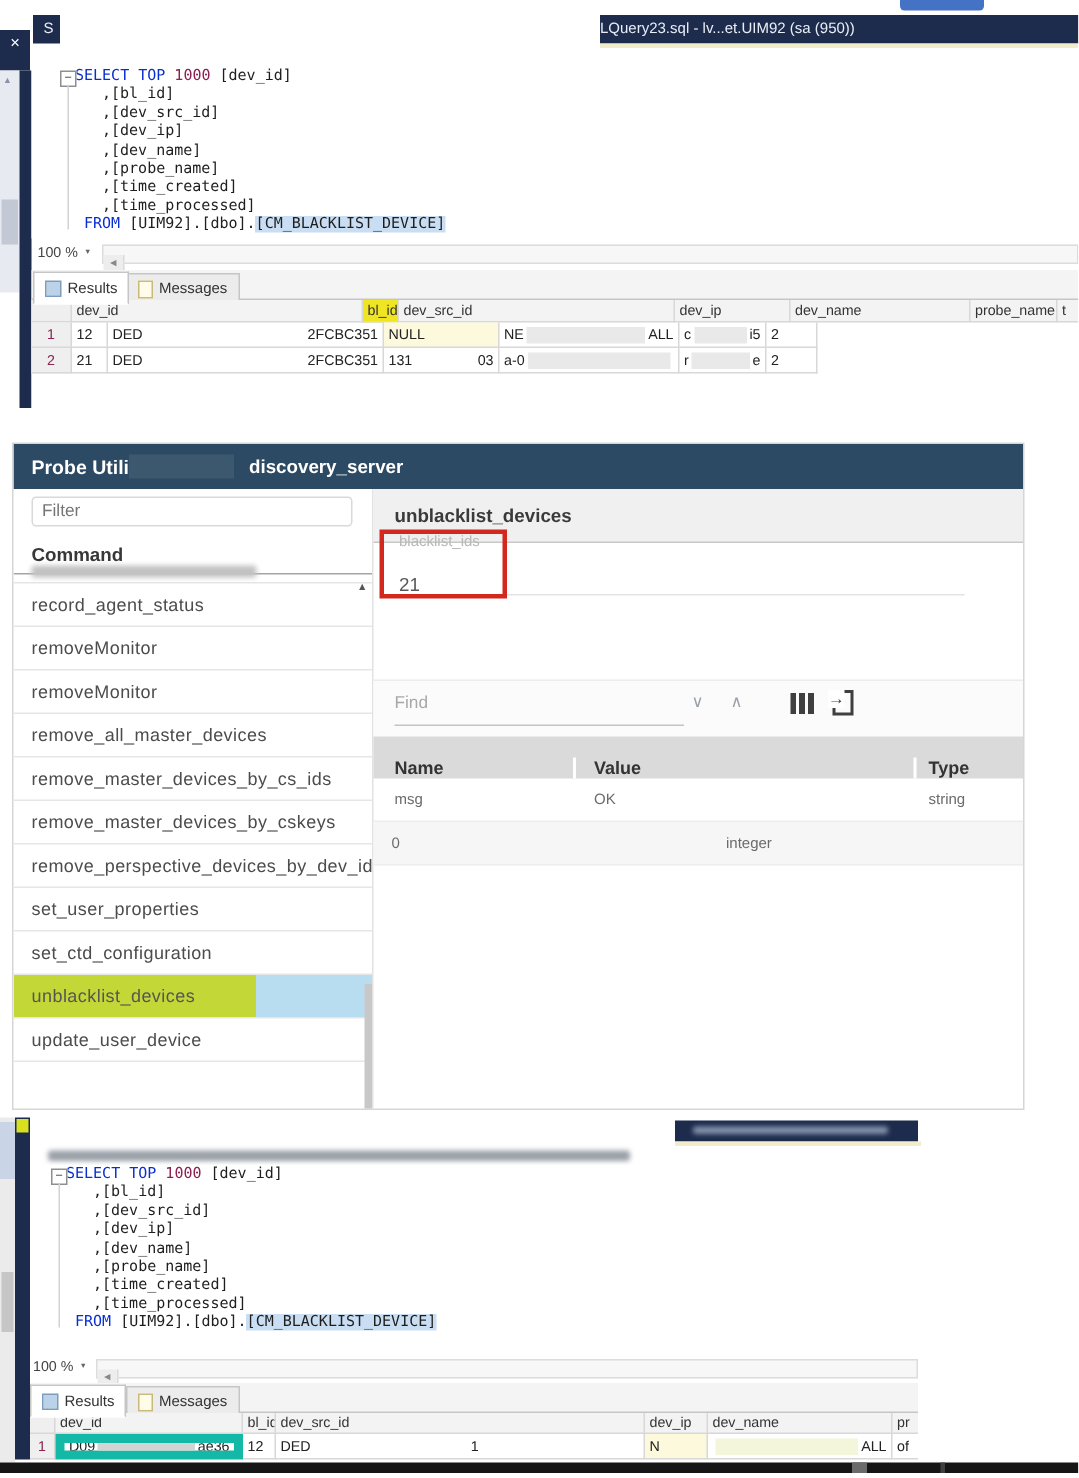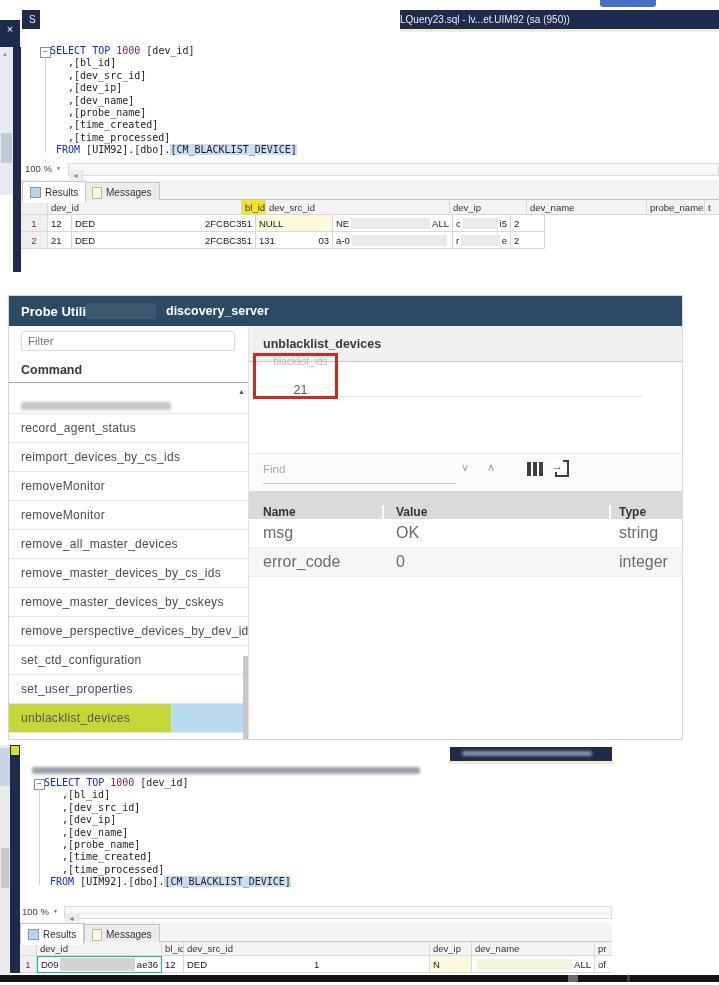--- a/index.html
+++ b/index.html
@@ -40,21 +40,21 @@
   .rd{flex:1 1 24px;height:11px;margin:0 2px;}
   .rd-dkblue{background:#a8c8e8;flex-basis:84px;}
   .rd-ltblue{background:#c7daec;}
   .rd-none{background:transparent;}
   .rd-gray{background:#e9e9e9;}
   .rd-gray2{background:#d4d4d4;height:13px;}
   .rd-pale{background:#f4f6dc;}
   .bg-sel{background:#b9d9f4;}
   .bg-null{background:#fcf9dc;}
   .hdr-yellow{background:#f0e522;}
-  .cell-sel-gray{border:1px solid #14b8a6;}
+  .cell-sel-gray{border:6px solid #14b8a6;}
   .grid-top .c0{width:27px}.grid-top .c1{width:194px}.grid-top .c2{width:24px}
   .grid-top .c3{width:184px}.grid-top .c4{width:77px}.grid-top .c5{width:120px}
   .grid-top .c6{width:58px}.grid-top .c7{width:34px}
   .grid-bot .c0{width:17px}.grid-bot .c1{width:125px}.grid-bot .c2{width:22px}
   .grid-bot .c3{width:246px}.grid-bot .c4{width:42px}.grid-bot .c5{width:123px}
   .grid-bot .c6{width:30px}
 
   
   .probe{border:1px solid #d6d6d6;background:#fff;}
   .probe-title{background:#2c4a63;color:#fff;font-size:13px;font-weight:bold;}
@@ -65,21 +65,21 @@
   .cmd-blur{width:150px;height:8px;background:#c2c2c2;filter:blur(1.6px);border-radius:2px;}
   .rt-row{display:flex;height:28px;}
   .rt-head{background:#dadada;font-weight:bold;color:#333;align-items:flex-end;}
   .rt-row:not(.rt-head){color:#6b6b6b;border-bottom:1px solid #ededed;font-size:11.5px;}
   .rt-row.alt{background:#f6f6f6;}
   .rt-cell{display:flex;align-items:center;box-sizing:border-box;font-size:12px;}
   .rt-head .rt-cell{border-right:2px solid #fff;}
   .rc0{width:135px;padding-left:14px;}
   .rc1{width:227px;padding-left:12px;}
   .rc2{width:73px;padding-left:8px;}
-  .rt-row:not(.rt-head) .rt-cell{font-size:16px;text-align:center;}
+  .rt-row:not(.rt-head) .rt-cell{font-size:10px;text-align:center;}
   .chev{font-size:11px;color:#9aa3ab;}
   .ic-cols{display:inline-block;width:16px;height:14px;
            background:repeating-linear-gradient(90deg,#3f3f3f 0 4px,transparent 4px 6px);}
   .ic-export{position:relative;display:inline-block;width:15px;height:15px;}
   .ic-export .box{position:absolute;right:0;top:0;width:10px;height:13px;border:2px solid #3f3f3f;}
   .ic-export .arrow{position:absolute;left:-2px;top:0px;font-size:11px;font-weight:bold;color:#3f3f3f;background:#fff;}
   .blurbar{filter:blur(1.8px);background:#9aa0a8;border-radius:2px;}
 </style>
 </head>
 <body>
@@ -216,50 +216,49 @@
       <span class="abs" style="left:77px;top:7px;width:70px;height:16px;background:#3c586f;"></span>
       <span style="position:absolute;left:157px;font-size:12.5px;">discovery_server</span>
     </div>
 
     <div class="abs" style="left:0;top:30px;width:240px;height:415px;border-right:1px solid #e2e2e2;overflow:hidden;">
       <input class="abs" style="left: 12px; top: 5px; width: 214px; height: 20px; border: 1px solid rgb(217, 217, 217); border-radius: 3px; font-size: 11.5px; color: rgb(119, 119, 119); padding: 0px 6px; outline: none; font-family: &quot;Liberation Sans&quot;, sans-serif;" placeholder="Filter">
       <div class="abs" style="left:0;top:32px;width:240px;height:25px;border-bottom:1px solid #a5a5a5;
                   display:flex;align-items:center;padding-left:12px;font-weight:bold;font-size:12.5px;color:#383838;">
         <span>Command</span>
       </div>
-      <div class="abs" style="left:0;top:72px;width:240px;height:358px;overflow:hidden;">
+      <div class="abs" style="left:0;top:47px;width:240px;height:358px;overflow:hidden;">
           <div class="cmd-item redacted">
             <span class="cmd-blur"></span>
           </div>
           <div class="cmd-item">record_agent_status</div>
-          <div class="cmd-item">reimport_devices_by_cs_ids</div>
           <div class="cmd-item">removeMonitor</div>
           <div class="cmd-item">removeMonitor</div>
           <div class="cmd-item">remove_all_master_devices</div>
           <div class="cmd-item">remove_master_devices_by_cs_ids</div>
           <div class="cmd-item">remove_master_devices_by_cskeys</div>
           <div class="cmd-item">remove_perspective_devices_by_dev_ids</div>
+          <div class="cmd-item">set_user_properties</div>
           <div class="cmd-item">set_ctd_configuration</div>
-          <div class="cmd-item">set_user_properties</div>
           <div class="cmd-item selected">unblacklist_devices</div>
           <div class="cmd-item">update_user_device</div>
         </div>
       <span style="position:absolute;left:229px;top:62px;font-size:7px;color:#555;">▲</span>
       <span style="position:absolute;left:234px;top:330px;width:6px;height:85px;background:#c8c8c8;"></span>
     </div>
 
     <div class="abs" style="left:240px;top:30px;width:435px;height:415px;">
       <div class="abs" style="left:0;top:0;width:435px;height:36px;background:#f0f0f0;border-bottom:1px solid #c8c8c8;
                   display:flex;align-items:center;padding-left:14px;font-weight:bold;font-size:12.5px;color:#3a3a3a;">
         <span>unblacklist_devices</span>
       </div>
 
       <div class="abs" style="left:12px;top:70px;width:382px;height:1px;background:#e3e3e3;"></div>
       <div class="abs" style="left:4px;top:27px;width:85px;height:46px;border:3px solid #d3281e;
-                  display:flex;flex-direction:column;justify-content:center;padding-left:10px;gap:16px;text-align:center;">
+                  display:flex;flex-direction:column;justify-content:center;padding-left:10px;gap:16px;">
         <span style="font-size:10px;color:#b8b8b8;">blacklist_ids</span>
         <span style="font-size:12.5px;color:#5a5a5a;">21</span>
       </div>
 
       <div class="abs" style="left:0;top:127px;width:435px;height:38px;background:#fbfbfb;border-top:1px solid #ececec;">
         <span style="position:absolute;left:14px;top:9px;font-size:11.5px;color:#a8a8a8;">Find</span>
         <span style="position:absolute;left:14px;top:29px;width:193px;height:1px;background:#c4c4c4;"></span>
         <span class="chev" style="position:absolute;left:212px;top:7px;">∨</span>
         <span class="chev" style="position:absolute;left:238px;top:7px;">∧</span>
         <span class="ic-cols" style="position:absolute;left:278px;top:8px;"></span>
@@ -274,21 +273,20 @@
             <div class="rt-cell rc0">Name</div>
             <div class="rt-cell rc1">Value</div>
             <div class="rt-cell rc2">Type</div>
           </div>
           <div class="rt-row">
             <div class="rt-cell rc0">msg</div>
             <div class="rt-cell rc1">OK</div>
             <div class="rt-cell rc2">string</div>
           </div>
           <div class="rt-row alt">
-            <div class="rt-cell rc0">error_code</div>
             <div class="rt-cell rc1">0</div>
             <div class="rt-cell rc2">integer</div>
           </div>
         </div>
     </div>
   </div>
 
   <div>
     <div class="abs" style="left:0;top:745px;width:10px;height:230px;background:#ebebeb;">
       <span style="position:absolute;left:0;top:3px;width:10px;height:38px;background:#c9d4e6;"></span>

